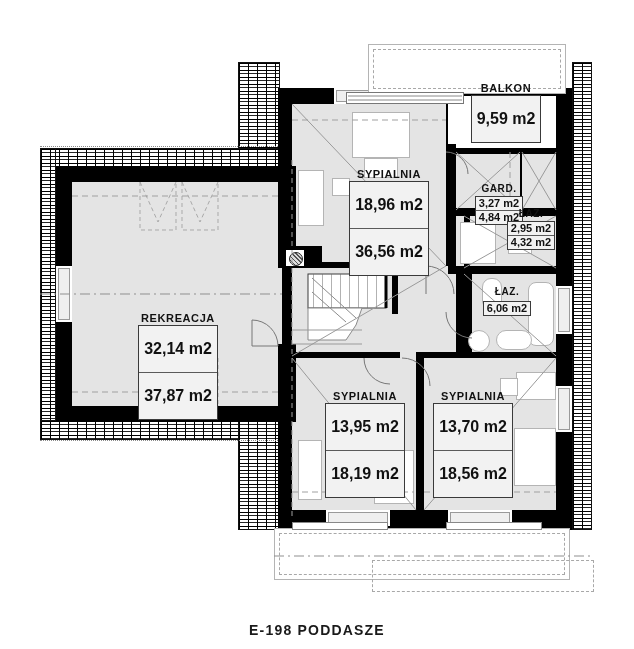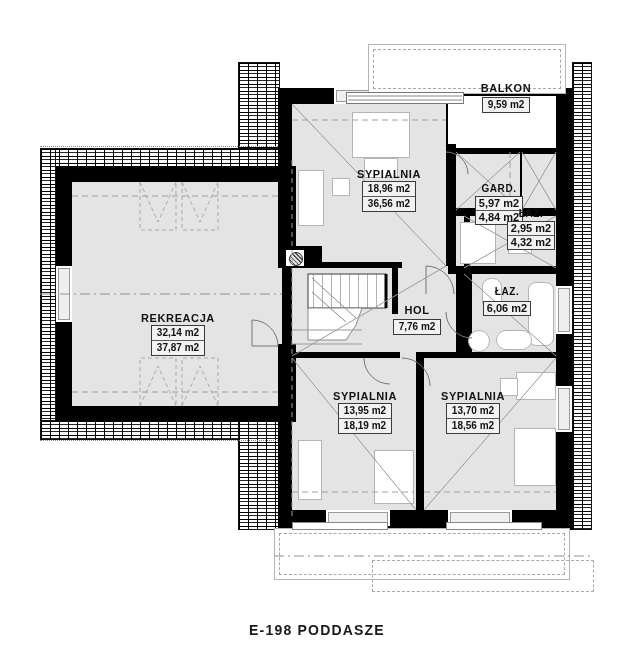--- a/index.html
+++ b/index.html
@@ -37,22 +37,22 @@
   }
 
   
   .lbl{position:absolute;text-align:center;z-index:40;}
   .lbl .nm{
     font-weight:bold;font-size:11px;letter-spacing:.6px;color:#111;
     line-height:12px;white-space:nowrap;
   }
   .lbl .vals{display:inline-block;border:1px solid #3a3a3a;background:#f2f2f2;margin-top:1px;}
   .lbl .v{
-    font-size:10px;font-weight:bold;color:#111;line-height:14px;
-    padding:0 5px;white-space:nowrap;text-align:center;
+    font-size:16px;font-weight:bold;color:#111;line-height:14px;
+    padding:16px 5px;white-space:nowrap;text-align:center;
   }
   .lbl .v + .v{border-top:1px solid #5a5a5a;}
   .lbl.small .nm{font-size:10px;}
   .lbl.small .v{font-size:11px;line-height:13px;padding:0 3px;}
 
   
   #caption{
     position:absolute;left:0;top:622px;width:634px;text-align:center;
     font-size:14px;font-weight:bold;letter-spacing:1.2px;color:#1a1a1a;
   }
@@ -245,21 +245,21 @@
     <div class="nm">SYPIALNIA</div>
     <div class="vals">
       <div class="v">18,96 m2</div>
       <div class="v">36,56 m2</div>
     </div>
   </div>
 
   <div class="lbl small" style="left:452px;top:156px;width:62px;margin-top:27px;">
     <div class="nm">GARD.</div>
     <div class="vals">
-      <div class="v">5,97 m2</div>
+      <div class="v">3,27 m2</div>
       <div class="v">4,84 m2</div>
     </div>
   </div>
 
   <div class="lbl small" style="left:484px;top:208px;width:62px;">
     <div class="nm">ŁAZ.</div>
     <div class="vals">
       <div class="v">2,95 m2</div>
       <div class="v">4,32 m2</div>
     </div>
@@ -273,26 +273,20 @@
   </div>
 
   <div class="lbl" style="left:110px;top:312px;width:104px;">
     <div class="nm">REKREACJA</div>
     <div class="vals">
       <div class="v">32,14 m2</div>
       <div class="v">37,87 m2</div>
     </div>
   </div>
 
-  <div class="lbl" style="left:368px;top:304px;width:66px;">
-    <div class="nm">HOL</div>
-    <div class="vals">
-      <div class="v">7,76 m2</div>
-    </div>
-  </div>
 
   <div class="lbl" style="left:306px;top:390px;width:86px;">
     <div class="nm">SYPIALNIA</div>
     <div class="vals">
       <div class="v">13,95 m2</div>
       <div class="v">18,19 m2</div>
     </div>
   </div>
 
   <div class="lbl" style="left:414px;top:390px;width:86px;">

